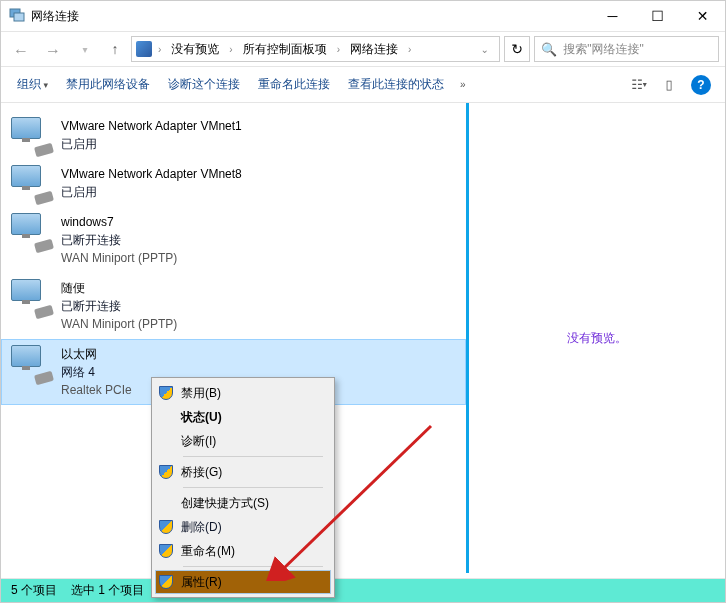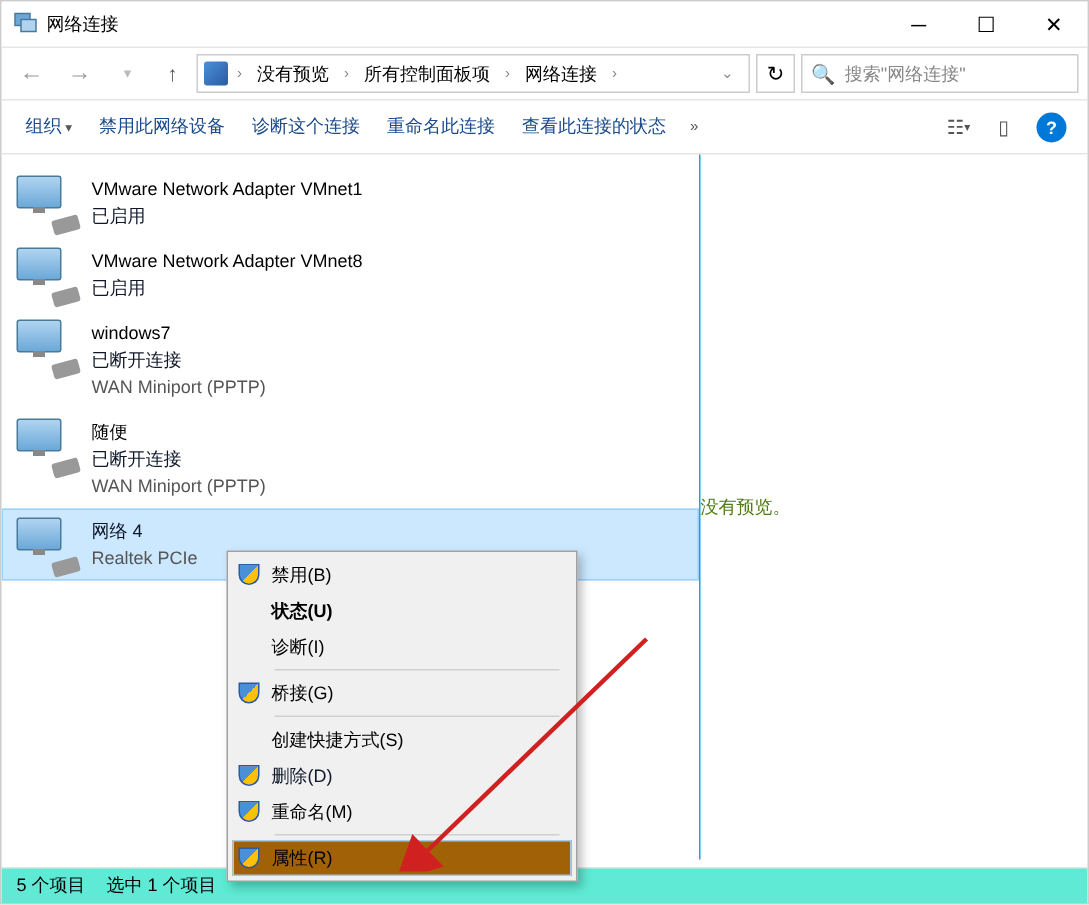--- a/index.html
+++ b/index.html
@@ -26,34 +26,34 @@
     
     .cmdbar { height: 36px; display: flex; align-items: center; border-bottom: 1px solid #e5e5e5; padding: 0 8px; gap: 2px; color: #1a4b8c; }
     .cmditem { padding: 4px 8px; }
     .cmditem.drop::after { content: " ▾"; color: #555; font-size: 9px; }
     .cmdspacer { flex: 1; }
     .viewbtn { width: 28px; height: 24px; display: flex; align-items: center; justify-content: center; font-size: 13px; color: #555; }
     .helpbtn { width: 20px; height: 20px; border-radius: 50%; background: #0078d7; color: #fff; display: flex; align-items: center; justify-content: center; font-size: 12px; font-weight: bold; margin: 0 6px; }
     
     .content { display: flex; height: 470px; }
     .listpane { width: 465px; padding: 8px 0; overflow: hidden; }
-    .preview { flex: 1; border-left: 1px solid #0ea5e9; display: flex; align-items: center; color: #4d7c0f; }
+    .preview { flex: 1; border-left: 3px solid #0ea5e9; display: flex; align-items: center; justify-content: center; color: #6d28d9; }
     
     .netitem { display: flex; padding: 6px 10px; gap: 10px; align-items: flex-start; }
     .netitem.selected { background: #cce8ff; border: 1px solid #99d1ff; padding: 5px 9px; }
     .neticon { width: 40px; height: 36px; position: relative; flex-shrink: 0; }
     .monitor { width: 30px; height: 22px; background: linear-gradient(#b0d4f0,#6ba8d8); border: 1px solid #4a7a9a; border-radius: 2px; position: relative; }
     .monitor::after { content: ""; position: absolute; bottom: -4px; left: 10px; width: 8px; height: 4px; background: #888; }
     .cable { position: absolute; bottom: -2px; right: -2px; width: 18px; height: 10px; background: #999; border-radius: 2px; transform: rotate(-15deg); }
     .netinfo { flex: 1; line-height: 1.5; }
     .netname { font-weight: normal; }
     .netstatus { color: #0f172a; }
     .netdevice { color: #555; }
     
-    .ctxmenu { position: absolute; left: 150px; top: 366px; width: 234px; background: #f0f0f0; border: 1px solid #a0a0a0; box-shadow: 3px 3px 6px rgba(0,0,0,0.25); padding: 3px; z-index: 100; }
+    .ctxmenu { position: absolute; left: 150px; top: 376px; width: 184px; background: #f0f0f0; border: 1px solid #a0a0a0; box-shadow: 3px 3px 6px rgba(0,0,0,0.25); padding: 3px; z-index: 100; }
     .ctxitem { display: flex; align-items: center; height: 24px; padding: 0 8px 0 4px; gap: 8px; }
     .ctxitem.hover { background: #a16207; border: 1px solid #a8c8e4; padding: 0 7px 0 3px; }
     .ctxitem.disabled { color: #0f172a; }
     .ctxitem.bold { font-weight: bold; }
     .ctxshield { width: 14px; height: 14px; flex-shrink: 0; }
     .ctxshield.show { background: linear-gradient(135deg,#4a90d9 50%,#ffc107 50%); border-radius: 0 0 50% 50%; border: 1px solid #2c5aa0; }
     .ctxsep { height: 1px; background: #d0d0d0; margin: 3px 8px 3px 28px; }
     
     .statusbar { height: 24px; border-top: 1px solid #e5e5e5; display: flex; align-items: center; padding: 0 10px; gap: 14px; font-size: 12px; position: absolute; bottom: 0; left: 0; right: 0; background: #5eead4; }
     
@@ -155,20 +155,21 @@
         <div class="netstatus">已断开连接</div>
         <div class="netdevice">WAN Miniport (PPTP)</div>
       </div>
     </div>
     <div class="netitem selected">
       <div class="neticon">
           <div class="monitor"></div>
           <div class="cable"></div>
         </div>
       <div class="netinfo">
+        <div class="netname">以太网</div>
         <div class="netstatus">网络 4</div>
         <div class="netdevice">Realtek PCIe</div>
       </div>
     </div>
   </div>
   <div class="preview">
     <span>没有预览。</span>
   </div>
 </div>
 

